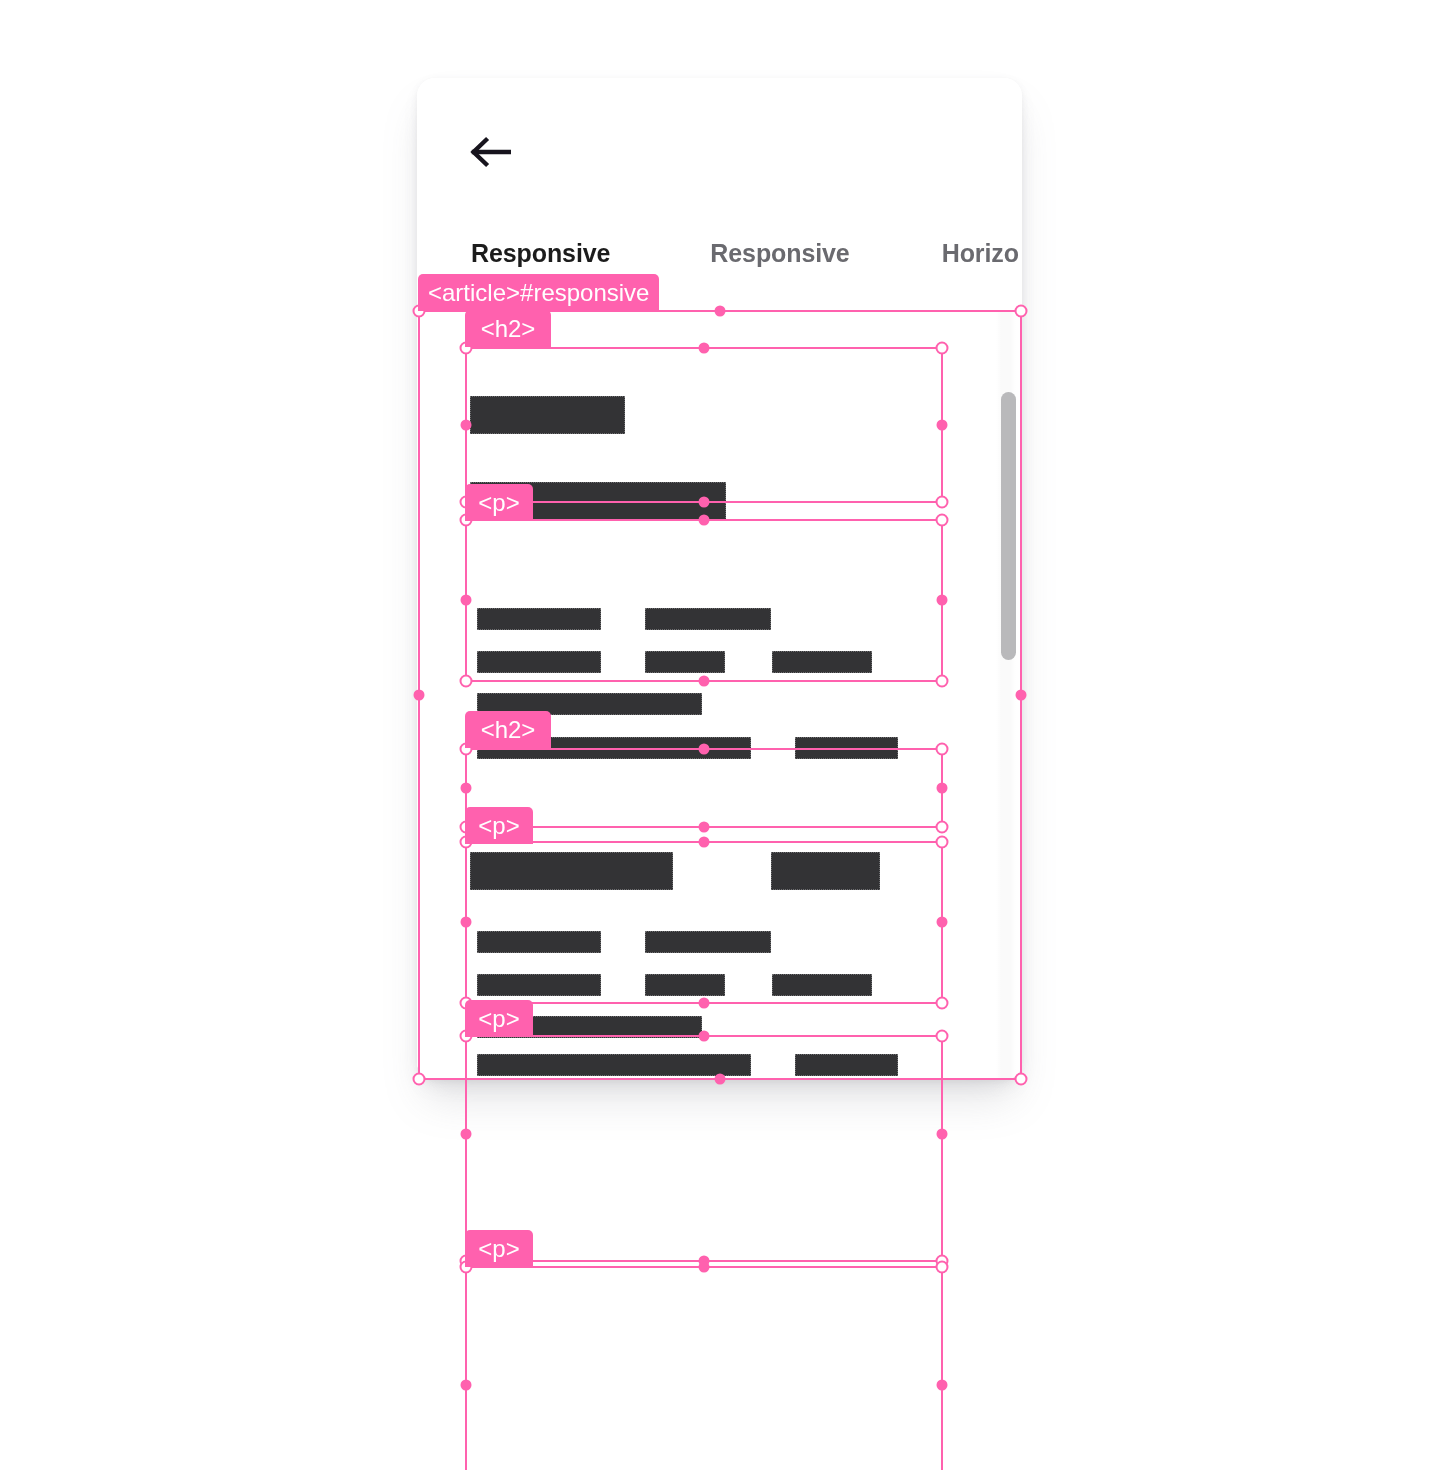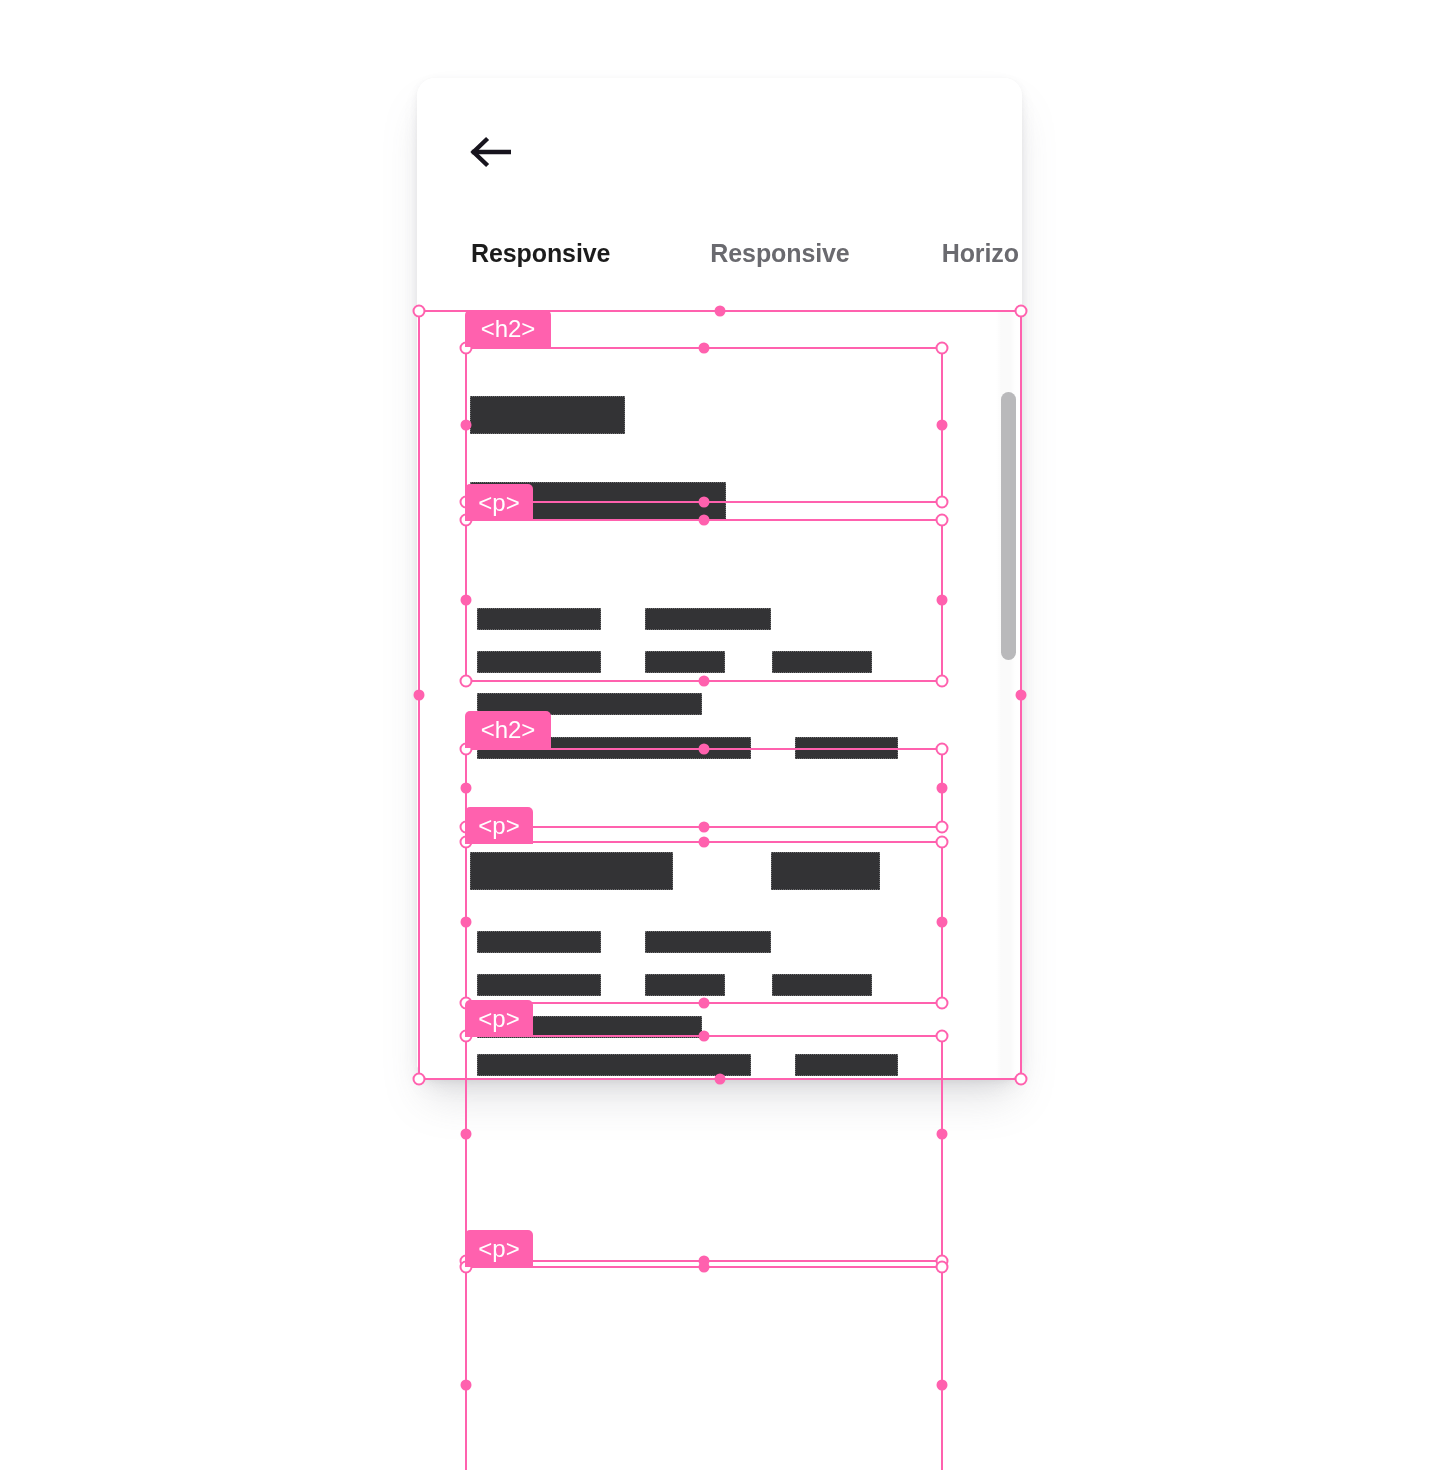--- a/index.html
+++ b/index.html
@@ -237,20 +237,21 @@
 
     <div class="box" style="left:418px; top:310px; width:604px; height:770px;"></div>
     <div class="h ring" style="left:419px; top:311px;"></div>
     <div class="h ring" style="left:1021px; top:311px;"></div>
     <div class="h ring" style="left:419px; top:1079px;"></div>
     <div class="h ring" style="left:1021px; top:1079px;"></div>
     <div class="h" style="left:720px; top:311px;"></div>
     <div class="h" style="left:720px; top:1079px;"></div>
     <div class="h" style="left:419px; top:695px;"></div>
     <div class="h" style="left:1021px; top:695px;"></div>
+    <div class="tag" style="left:418px; top:274px;">&lt;article&gt;#responsive</div>
 
     <div class="box" style="left:465px; top:347px; width:478px; height:156px;"></div>
     <div class="h ring" style="left:466px; top:348px;"></div>
     <div class="h ring" style="left:942px; top:348px;"></div>
     <div class="h ring" style="left:466px; top:502px;"></div>
     <div class="h ring" style="left:942px; top:502px;"></div>
     <div class="h" style="left:704px; top:348px;"></div>
     <div class="h" style="left:704px; top:502px;"></div>
     <div class="h" style="left:466px; top:425px;"></div>
     <div class="h" style="left:942px; top:425px;"></div>

